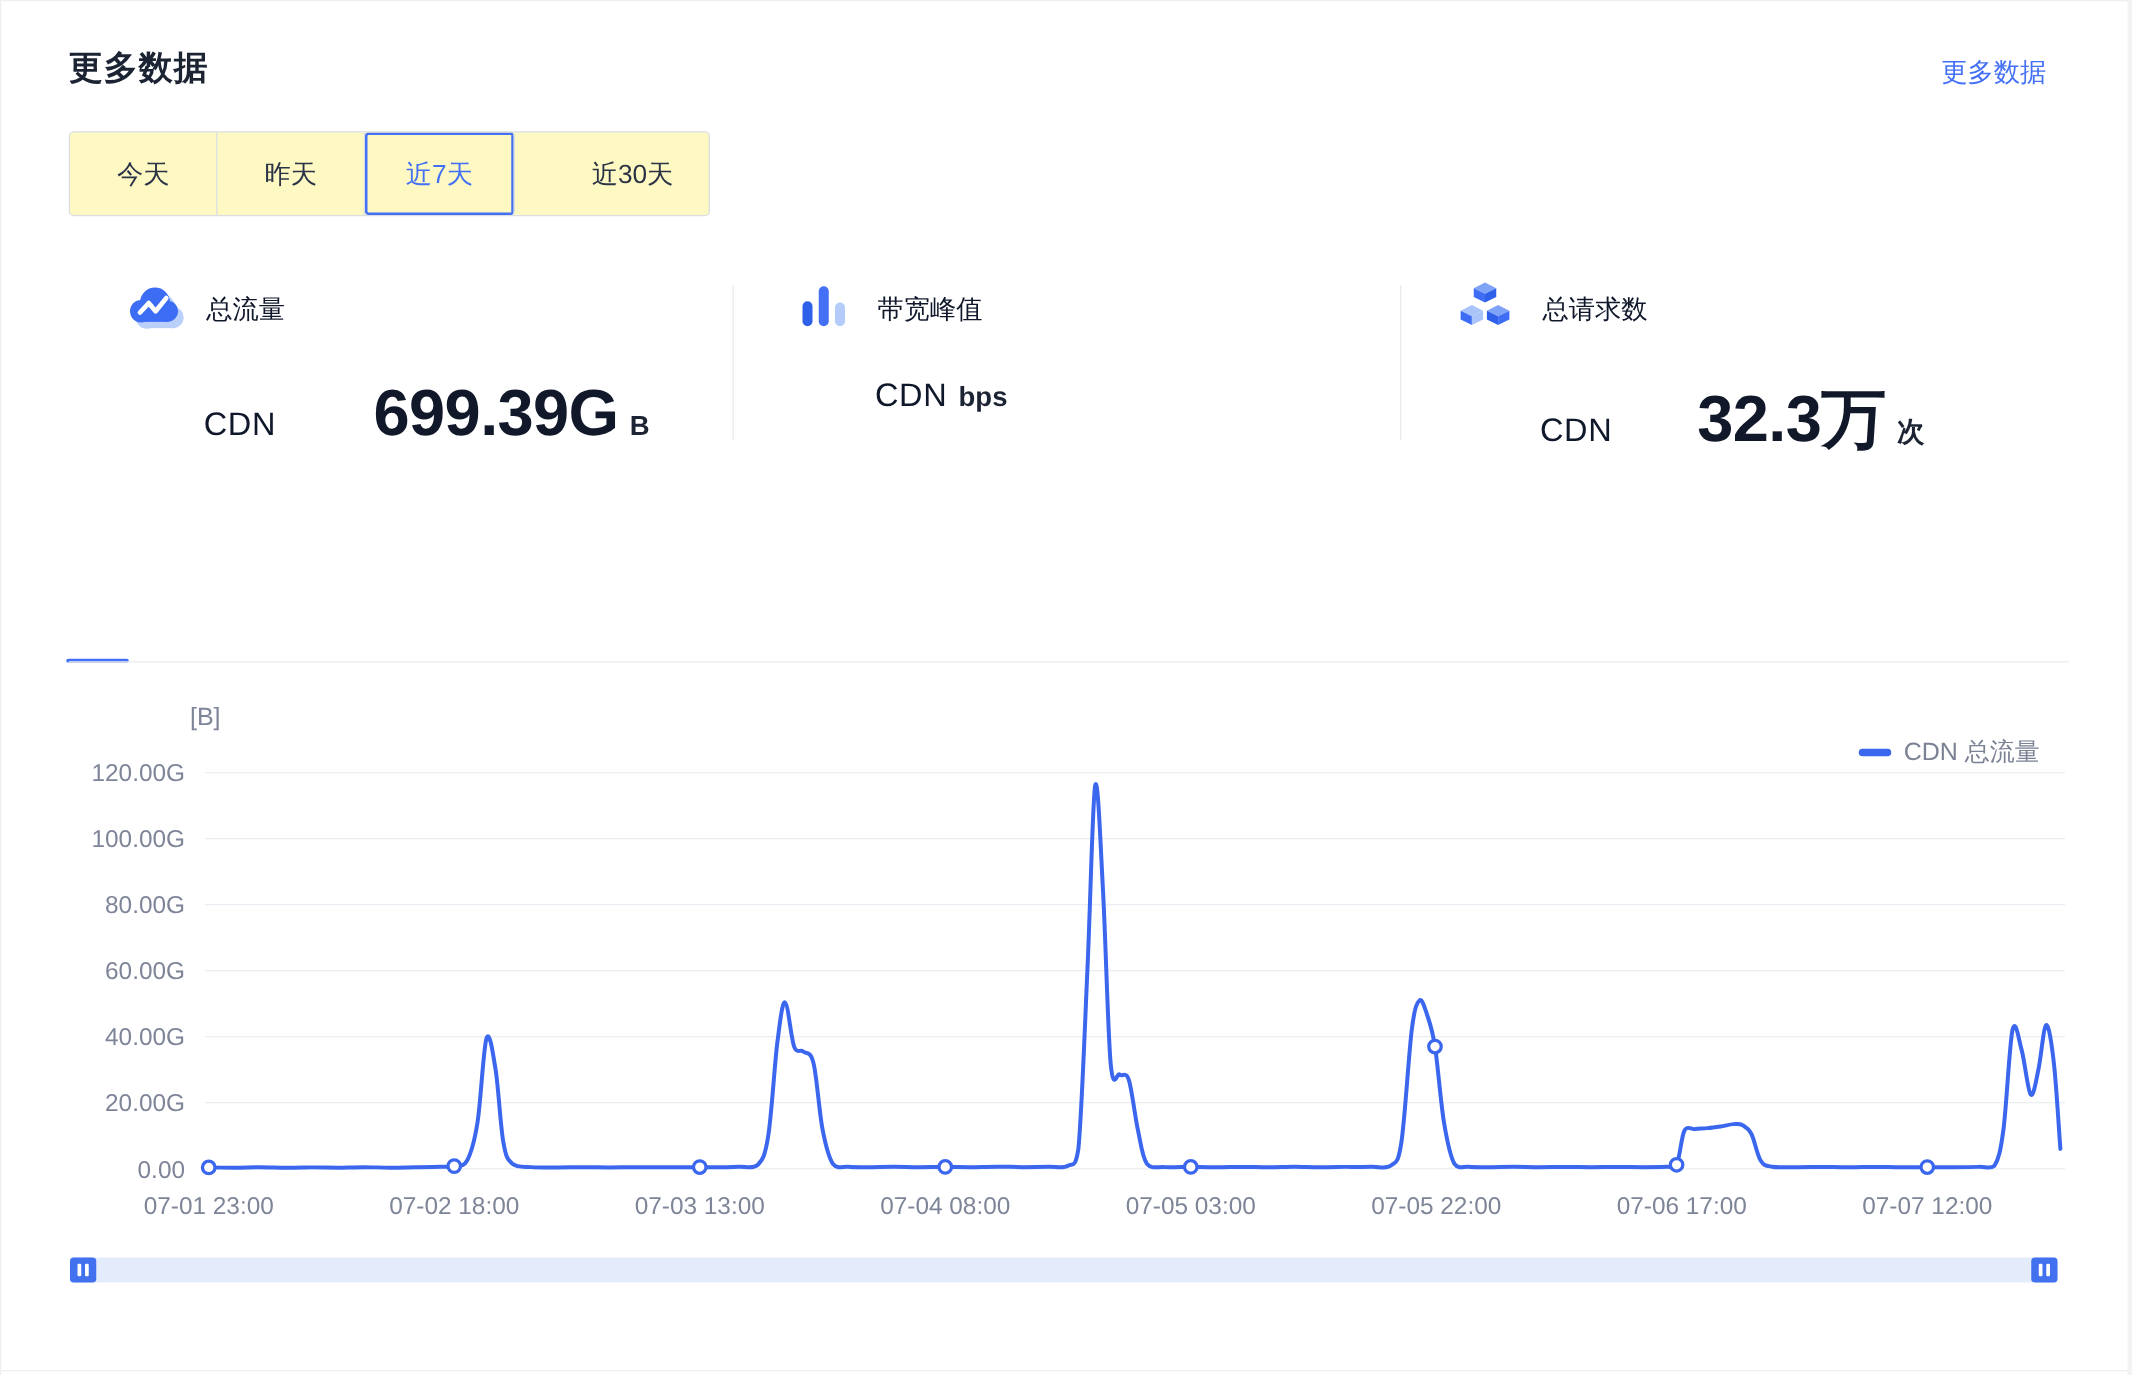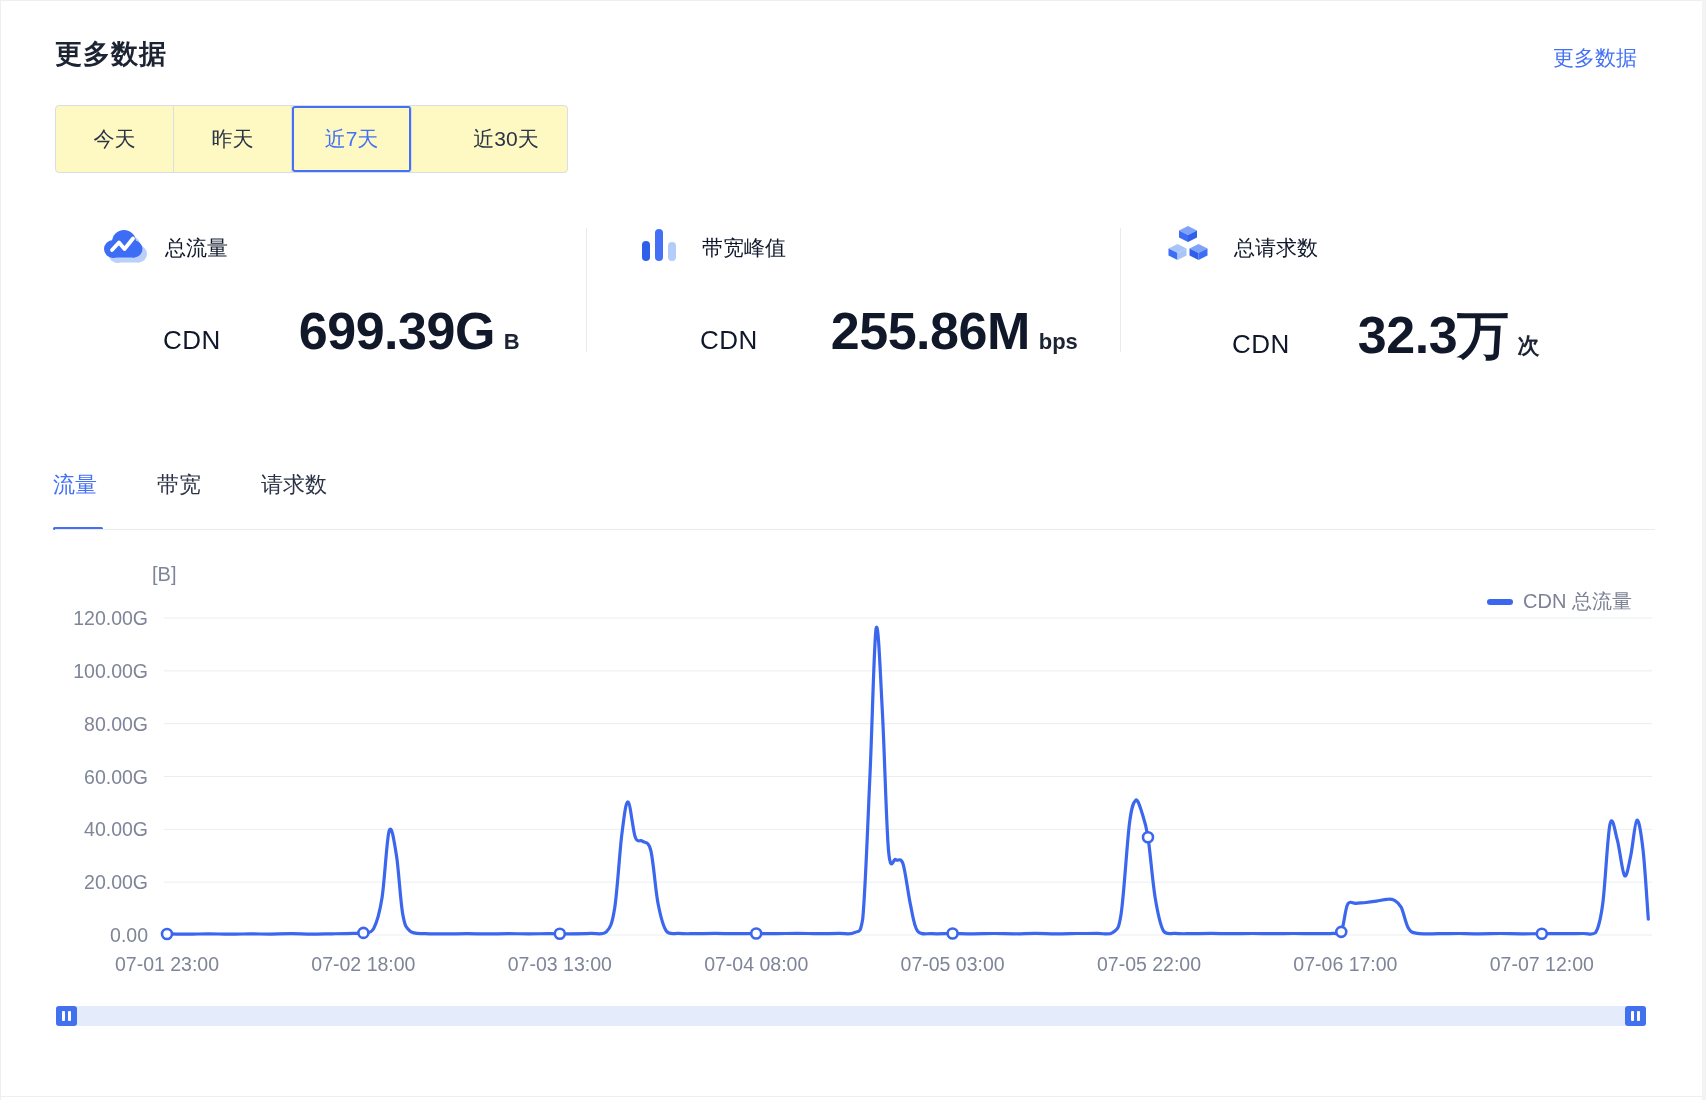--- a/index.html
+++ b/index.html
@@ -88,21 +88,20 @@
   <div class="vdiv" style="left:586px;"></div>
 
   <svg class="stat-icon" style="left:635px;" viewBox="0 0 50 50">
     <rect x="7" y="20" width="8" height="20" rx="4" fill="#2E60EA"></rect>
     <rect x="20" y="8" width="8" height="32" rx="4" fill="#4370F5"></rect>
     <rect x="33" y="21" width="8" height="19" rx="4" fill="#B4CCF9"></rect>
   </svg>
   <div class="stat-label" style="left:702px;">带宽峰值</div>
   <div class="stat-row" style="left:700px;">
     <span class="stat-prod">CDN</span>
-    <span class="stat-val" style="margin-left:73px;">255.86M</span>
     <span class="stat-unit">bps</span>
   </div>
 
   <div class="vdiv" style="left:1120px;"></div>
 
   <svg class="stat-icon" style="left:1163px;" viewBox="0 0 50 50">
     <g>
       <polygon points="25,5 34,9.5 25,14 16,9.5" fill="#7FA3F7"></polygon>
       <polygon points="16,9.5 25,14 25,21 16,16.5" fill="#3D6DF5"></polygon>
       <polygon points="34,9.5 25,14 25,21 34,16.5" fill="#2E60EA"></polygon>
@@ -114,25 +113,20 @@
       <polygon points="44.5,27.5 35.5,32 35.5,39 44.5,34.5" fill="#3D6DF5"></polygon>
     </g>
   </svg>
   <div class="stat-label" style="left:1234px;">总请求数</div>
   <div class="stat-row" style="left:1232px;">
     <span class="stat-prod">CDN</span>
     <span class="stat-val" style="margin-left:68px;">32.3万</span>
     <span class="stat-unit">次</span>
   </div>
 
-  <div class="metric-tabs">
-    <div class="mtab active">流量</div>
-    <div class="mtab">带宽</div>
-    <div class="mtab">请求数</div>
-  </div>
   <div class="mtab-underline"></div>
   <div class="mtab-border"></div>
 
   <div class="unit-label">[B]</div>
   <div class="legend">
     <span class="legend-dash" id="legend-dash" style="background: rgb(59, 102, 238);"></span>
     <span class="legend-text">CDN 总流量</span>
   </div>
   <svg id="chart-svg" width="1706" height="1100">
       <line x1="164" y1="935" x2="1652" y2="935" stroke="#EBEDF2" stroke-width="1"></line>

